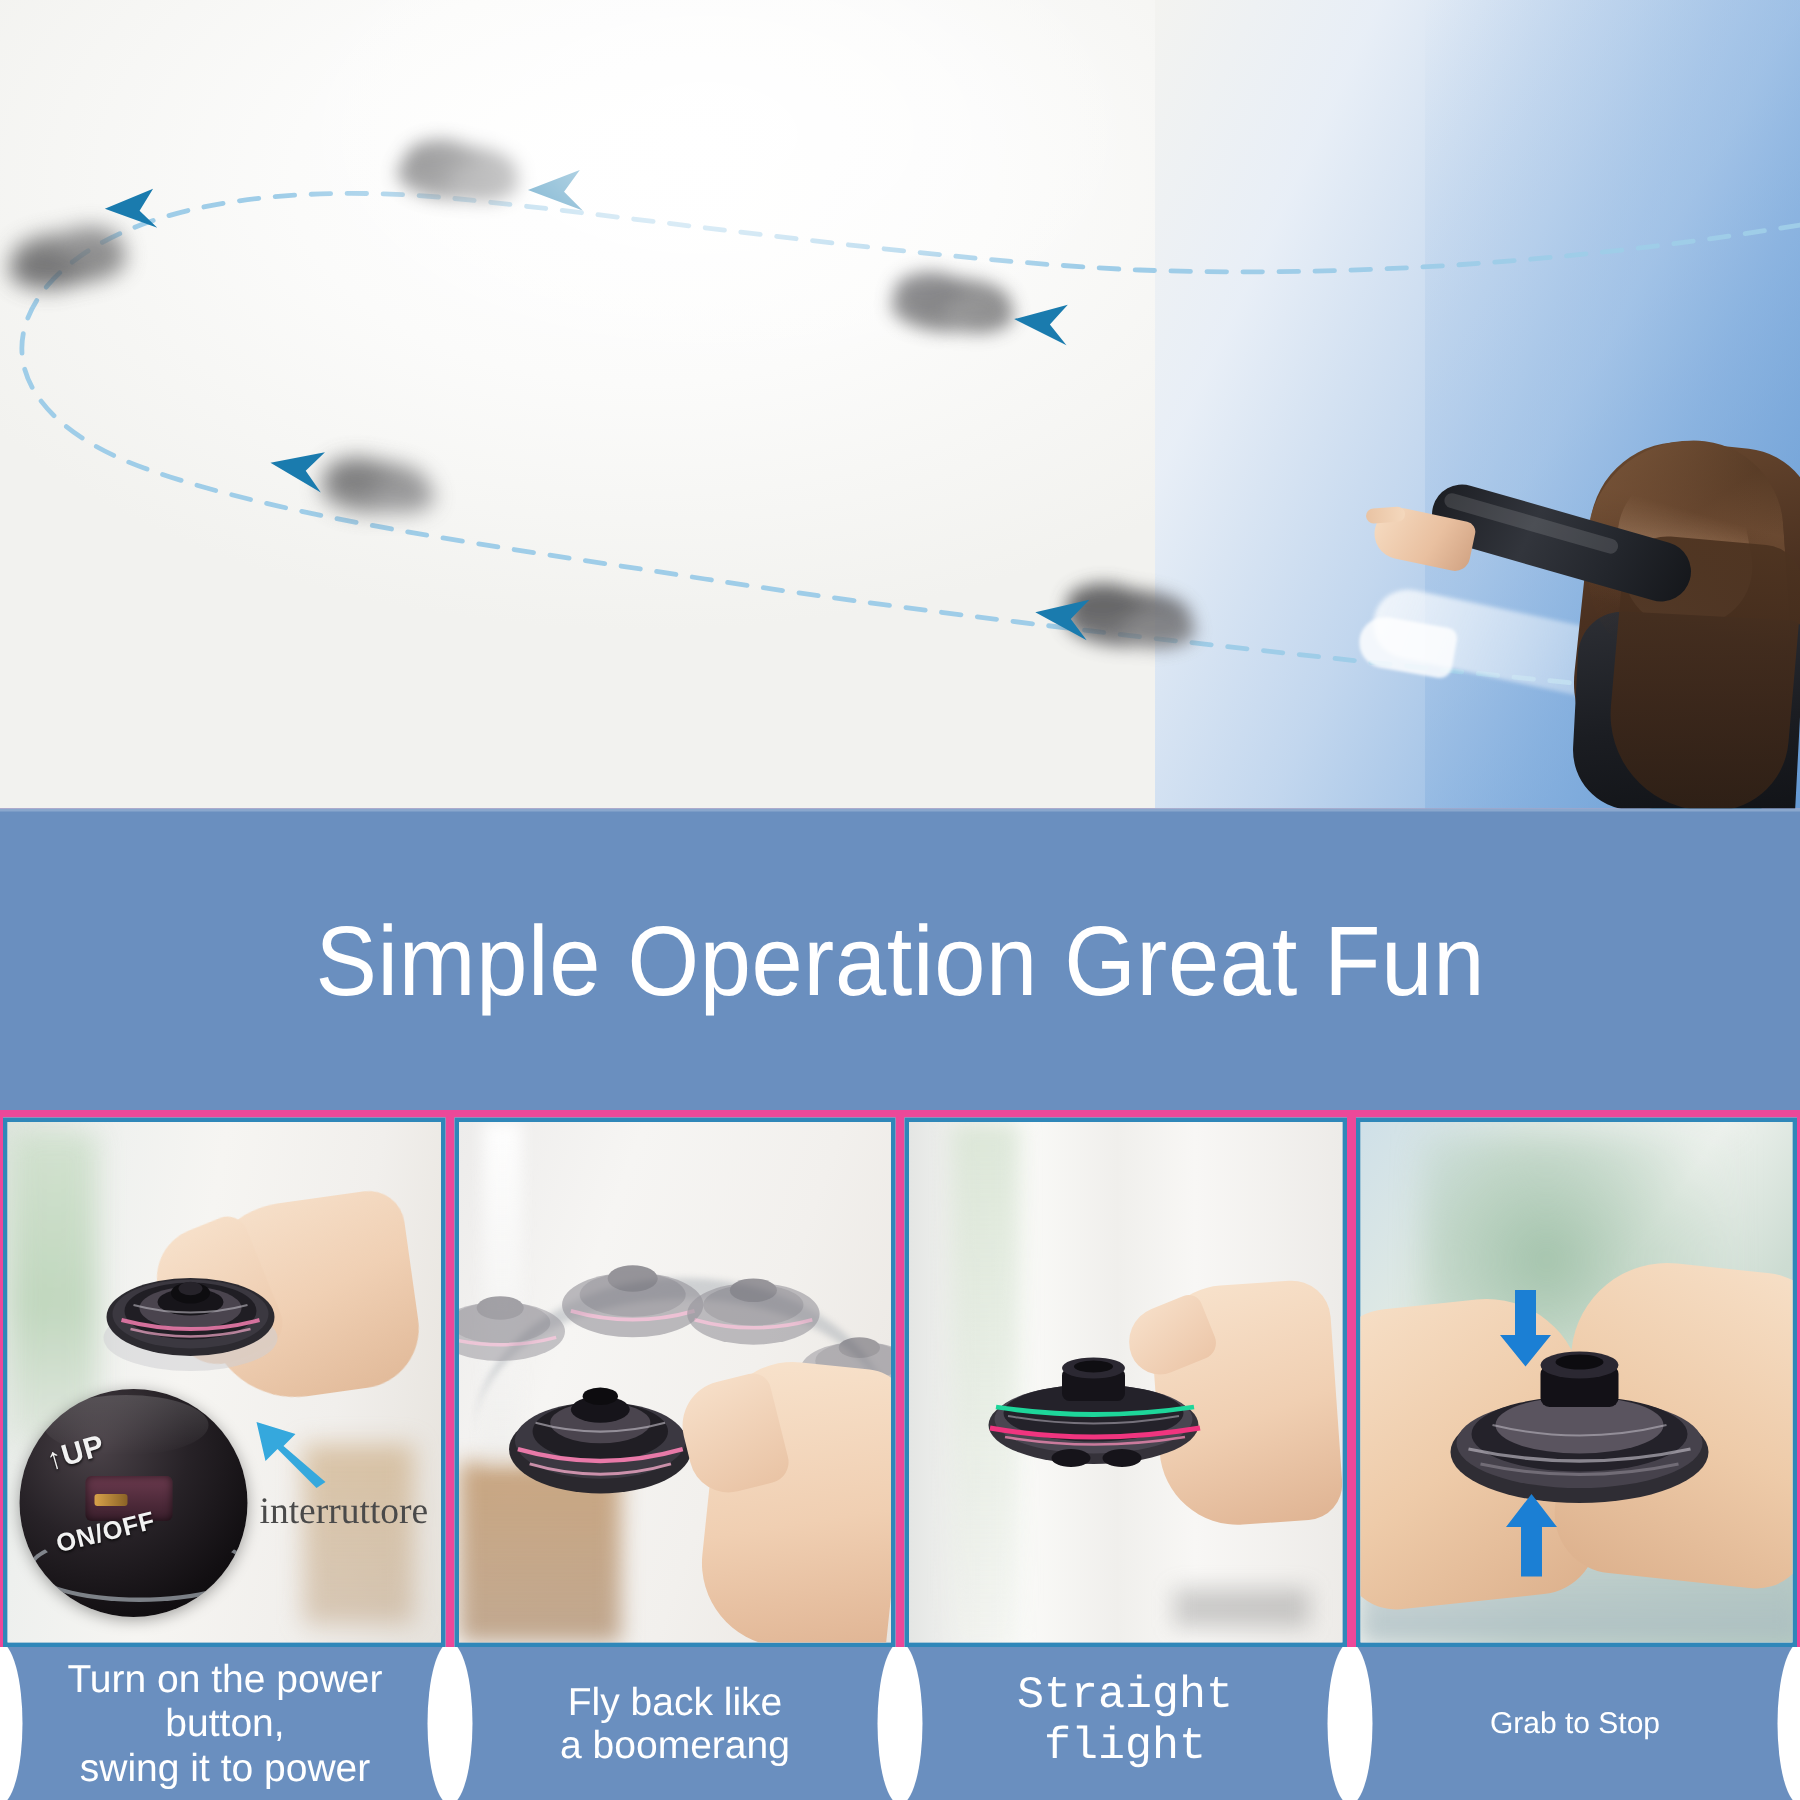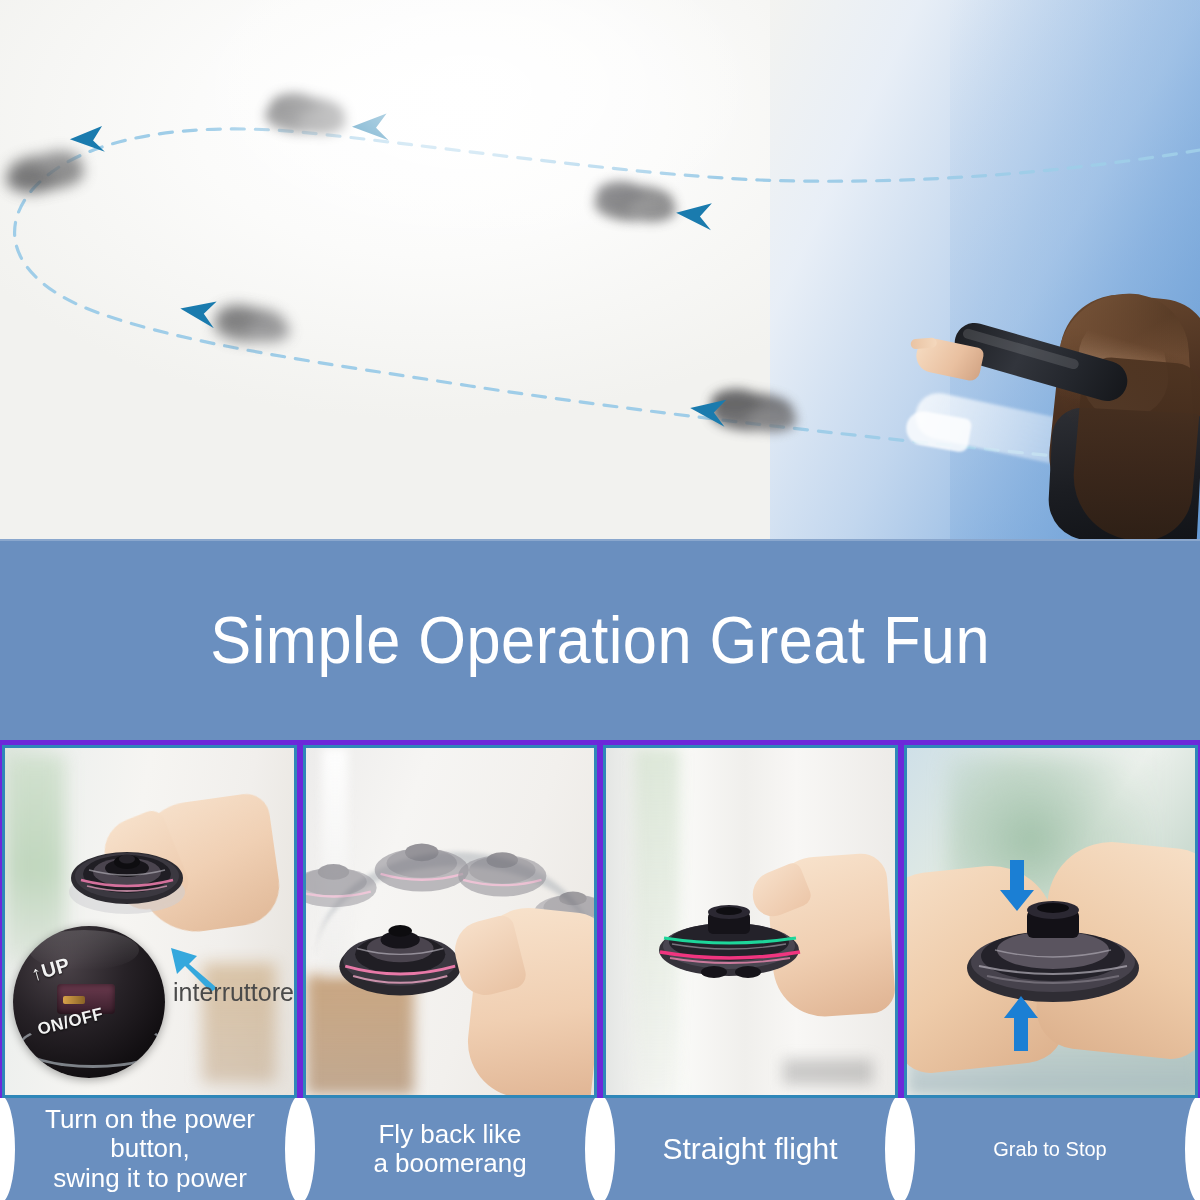--- a/index.html
+++ b/index.html
@@ -10,21 +10,21 @@
   body {
     width: 1200px;
     height: 1200px;
     font-family: "Liberation Sans", sans-serif;
     overflow: hidden;
   }
   .page {
     position: relative;
     width: 1200px;
     height: 1200px;
-    background: #6d28d9;
+    background: #ec4899;
   }
 
   
   .hero {
     position: absolute;
     left: 0; top: 0;
     width: 1200px;
     height: 539px;
     overflow: hidden;
     background:
@@ -304,25 +304,26 @@
     font-weight: 700;
     letter-spacing: 0.5px;
     transform: rotate(-14deg);
     text-shadow: 0 1px 2px rgba(0,0,0,0.8);
   }
   .p1-arrow {
     position: absolute; left: 158px; top: 196px;
     width: 56px; height: 50px;
   }
   .p1-caption-word {
-    position: absolute; left: 168px; top: 230px;
+    position: absolute; left: 168px; top: 246px;
     color: #4a4a4a;
     font-size: 25px;
     font-weight: 400;
     white-space: nowrap;
+    font-family: Liberation Serif, serif;
   }
 
   
   .p2-bg {
     position: absolute; inset: 0;
     background: linear-gradient(110deg, #edeceb 0%, #f6f5f3 30%, #f2f0ed 62%, #e9e5e0 100%);
   }
   .p2-bg::before {
     content:"";
     position: absolute; left: 0; bottom: 0; width: 108px; height: 120px;
@@ -462,21 +463,21 @@
     justify-content: center;
     color: #ffffff;
     text-align: center;
     line-height: 1.12;
     padding: 0 16px;
     box-sizing: border-box;
   }
   .cap span { display: block; }
   .cap-1 { font-size: 26px; }
   .cap-2 { font-size: 26px; justify-content: center; }
-  .cap-3 { font-size: 30px; }
+  .cap-3 { font-size: 30px; font-family: Liberation Mono, monospace; }
   .cap-4 { font-size: 20px; }
 
   .lens {
     position: absolute;
     top: -3px;
     width: 30px;
     height: 108px;
     background: #ffffff;
     border-radius: 50% / 50%;
     pointer-events: none;

